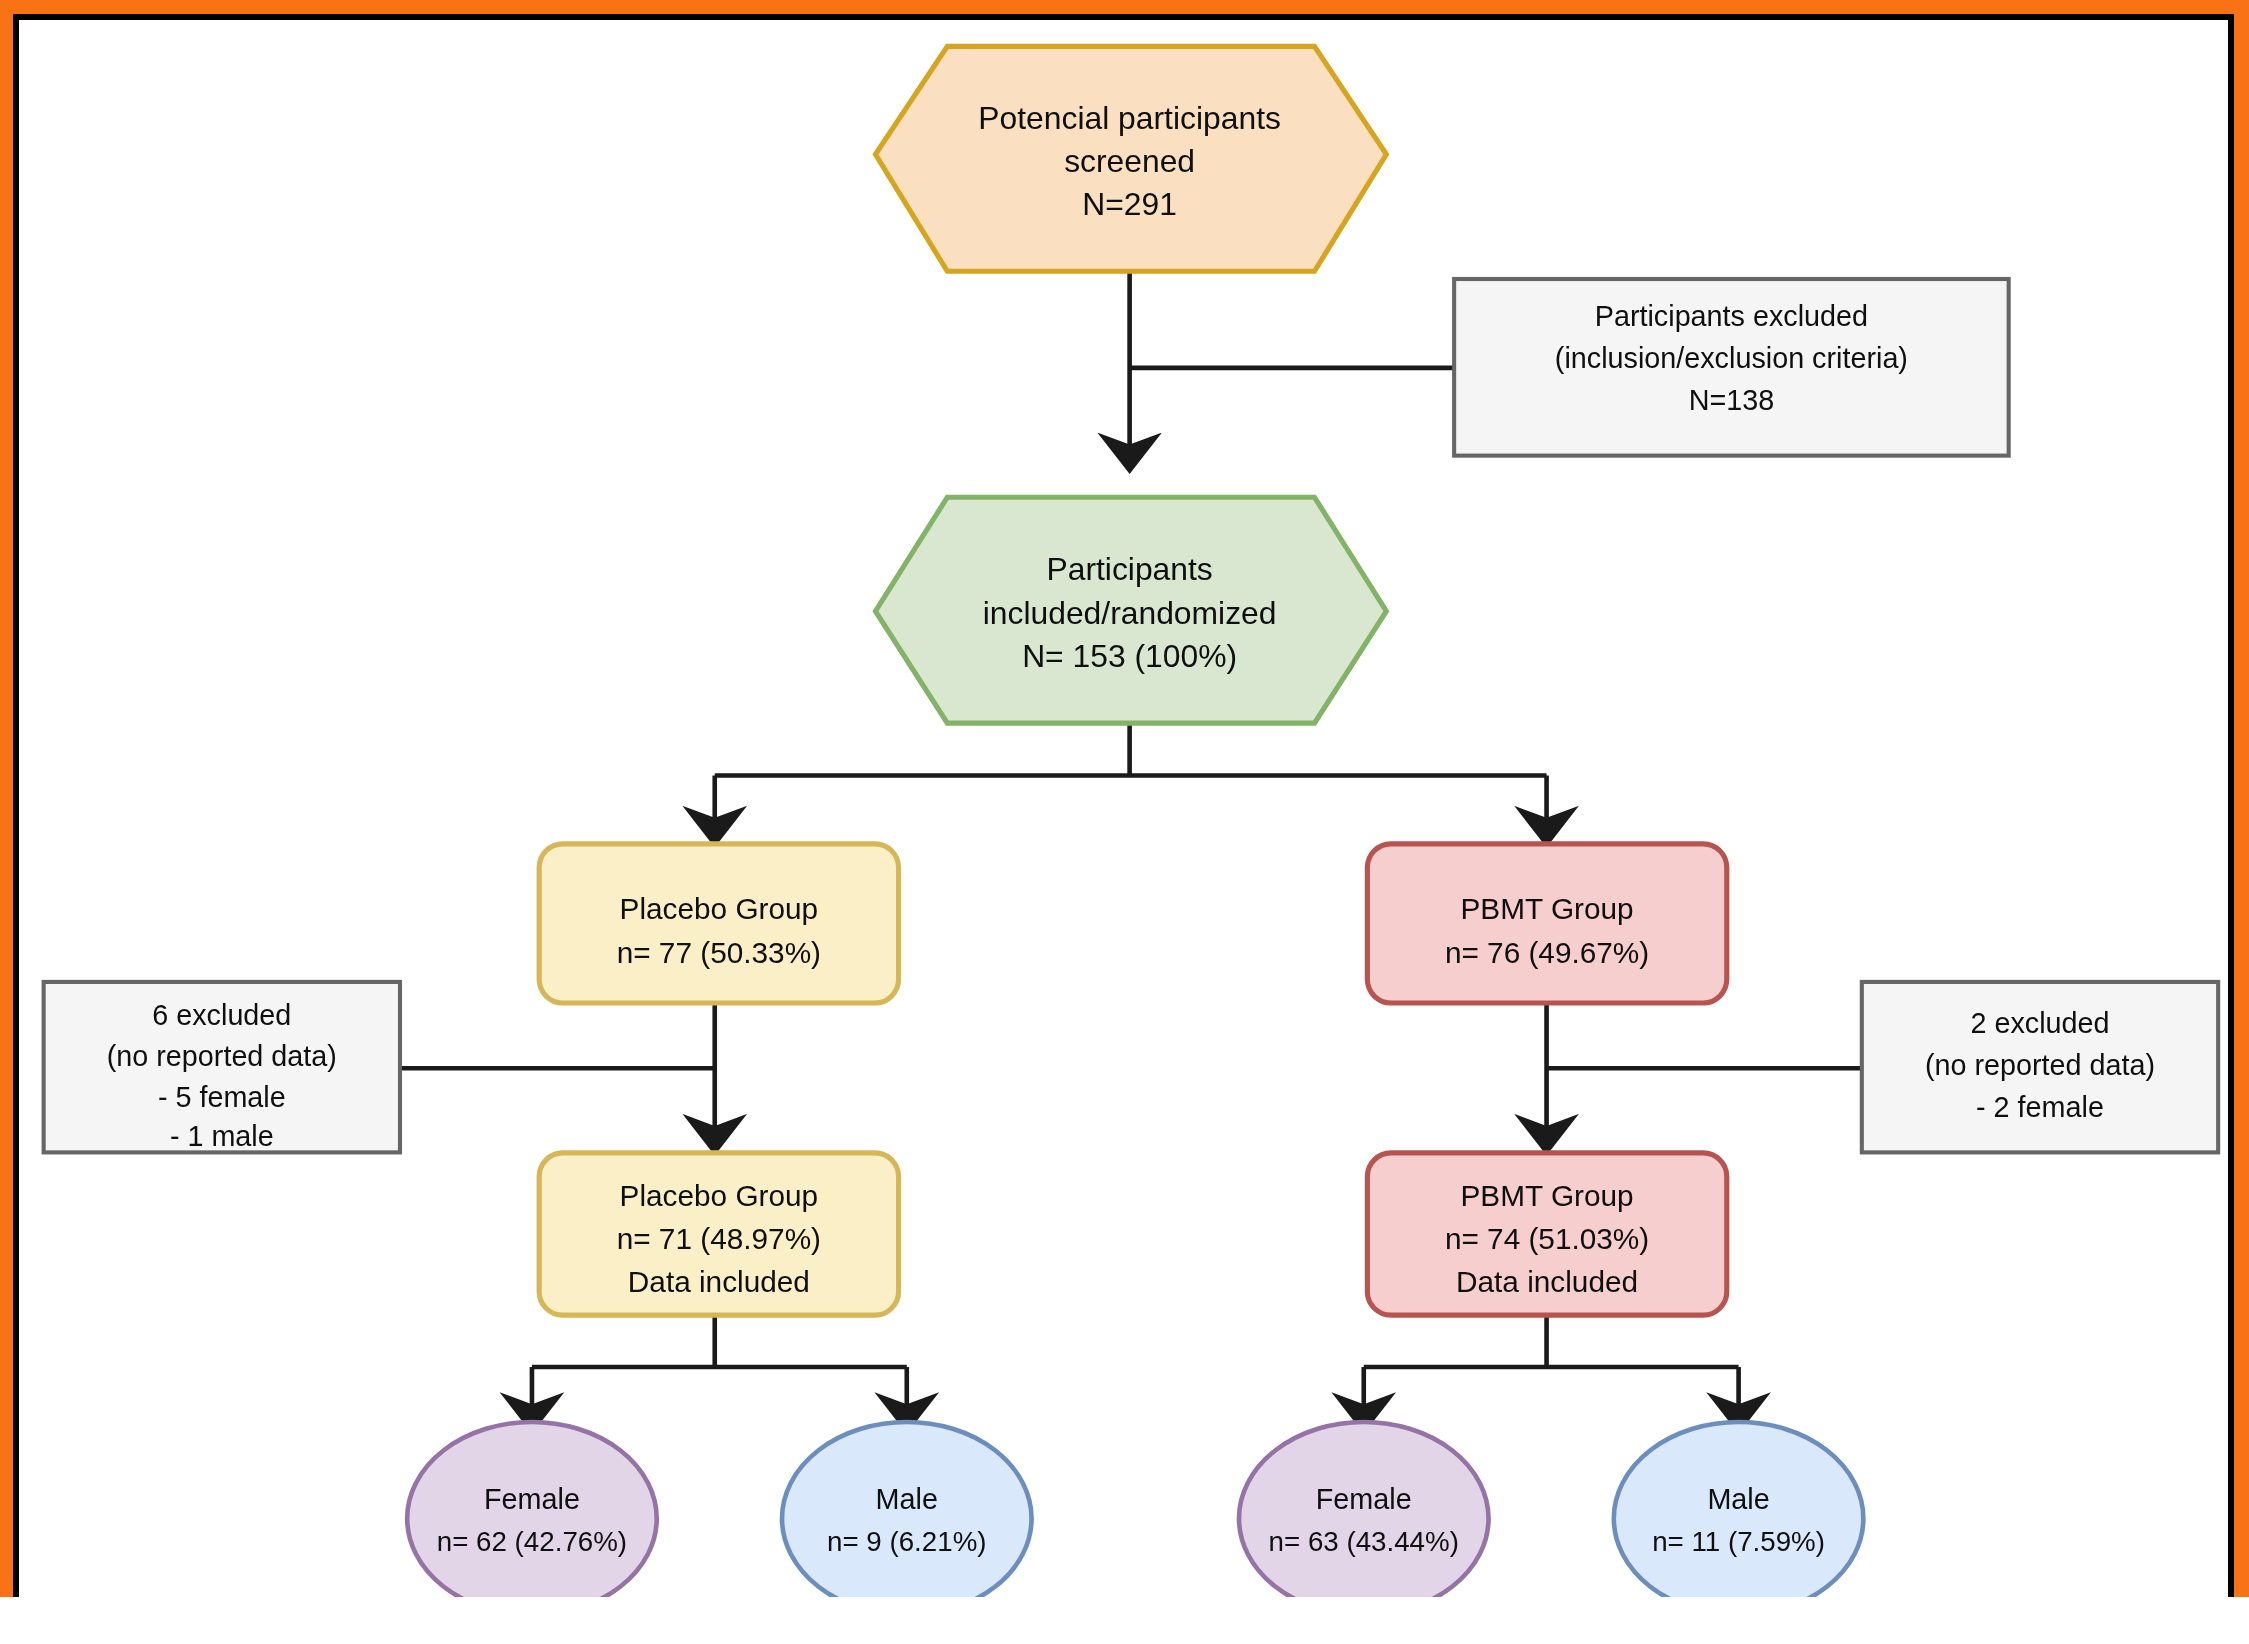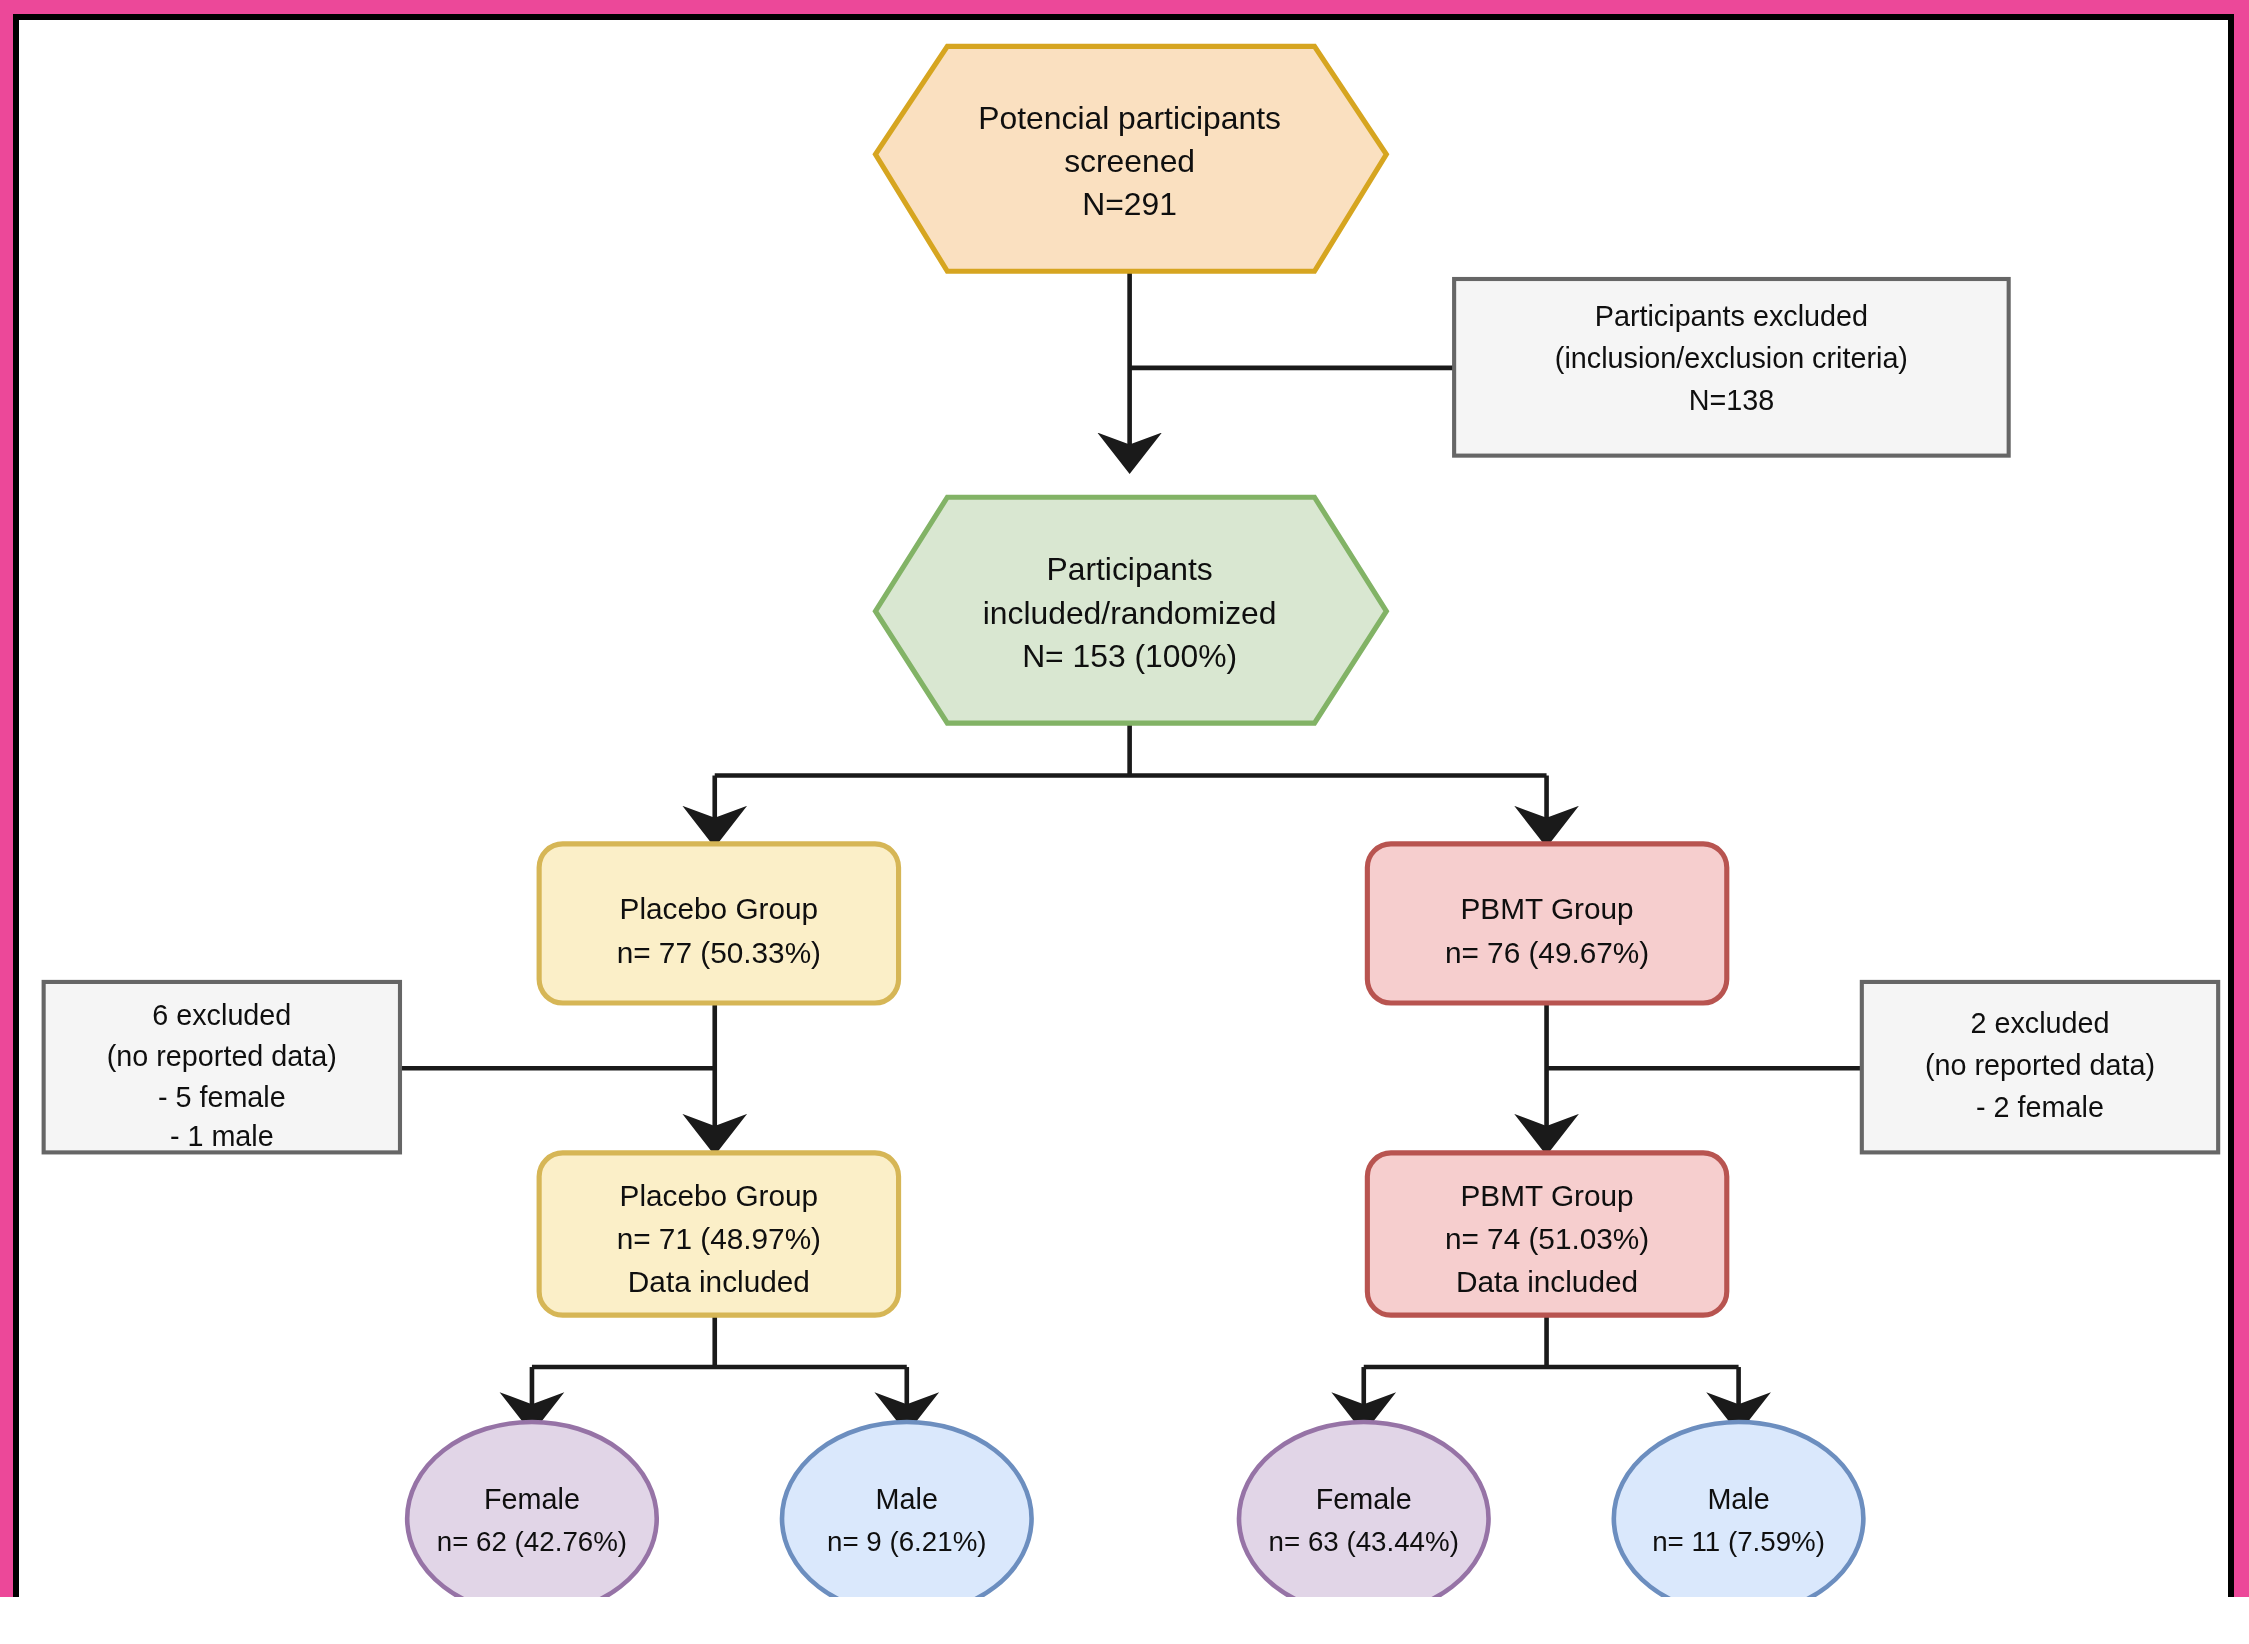--- a/index.html
+++ b/index.html
@@ -1,17 +1,17 @@
 <!DOCTYPE html>
 <html style="font-size:8.2px"><head>
 <meta charset="utf-8">
 <style>
   html,body{margin:0;padding:0;background:#ffffff;}
   body{font-family:"Liberation Sans","DejaVu Sans",sans-serif;}
-  #page{position:relative;width:2250px;height:1597px;background:#ec4899;overflow:hidden;text-align:right;}
+  #page{position:relative;width:2250px;height:1597px;background:#f97316;overflow:hidden;text-align:right;}
   #frame{position:absolute;left:13px;top:14.4px;width:2221px;height:1597px;
          border:6.2px solid #000000;box-sizing:border-box;background:#ffffff;}
   svg#diagram{position:absolute;left:0;top:0;width:2250px;height:1645px;}
   .nodeText{font-family:"Liberation Sans","DejaVu Sans",sans-serif;fill:#0f0f0f;text-anchor:middle;}
   .t-hex{font-size:62px;}
   .t-box{font-size:58px;}
   .t-grey{font-size:56px;}
   .t-ell{font-size:54px;}
   .t-ell-title{font-size:56px;}
 </style>

